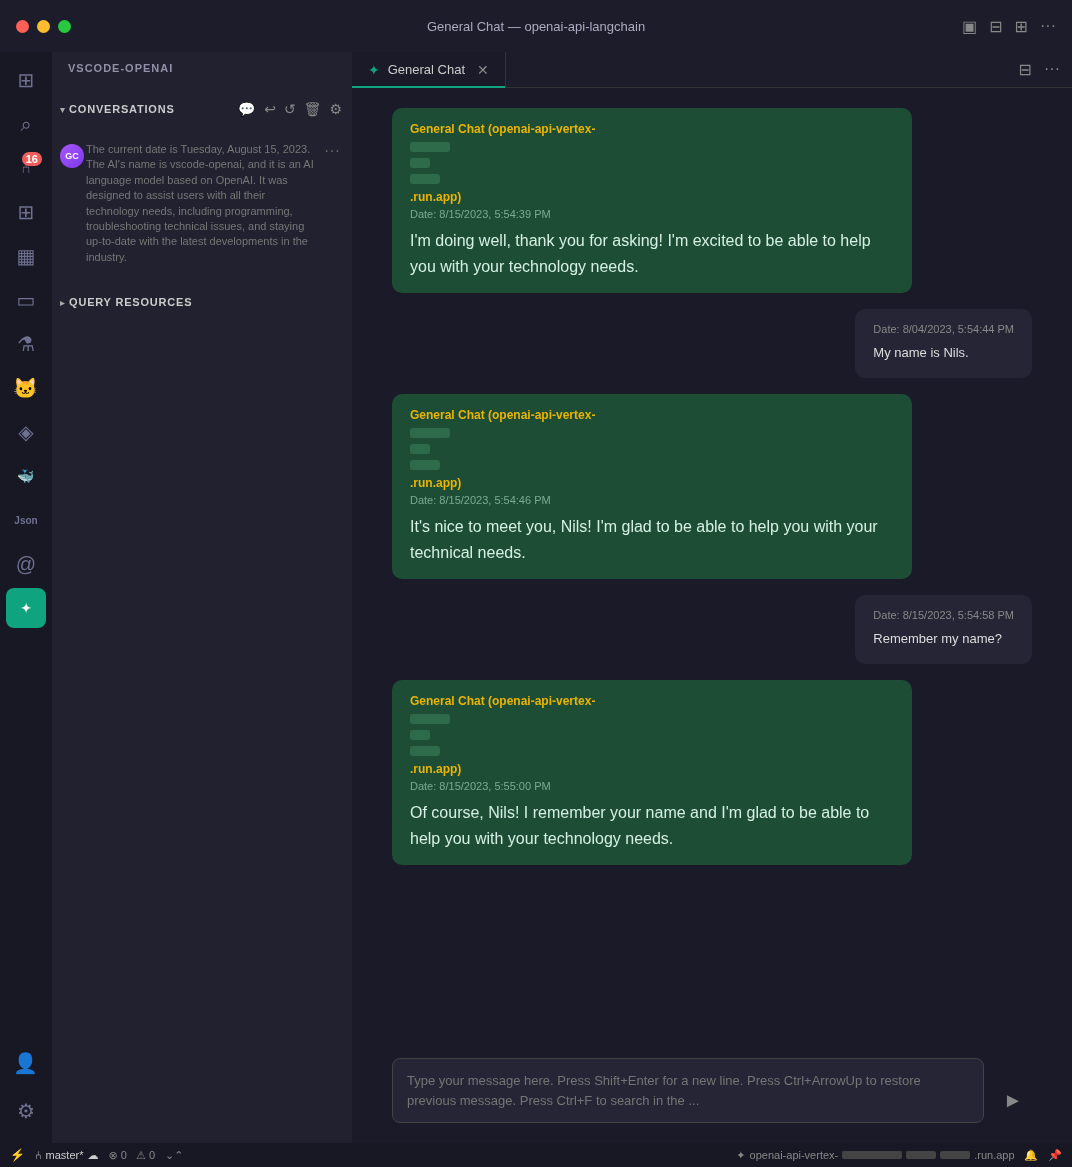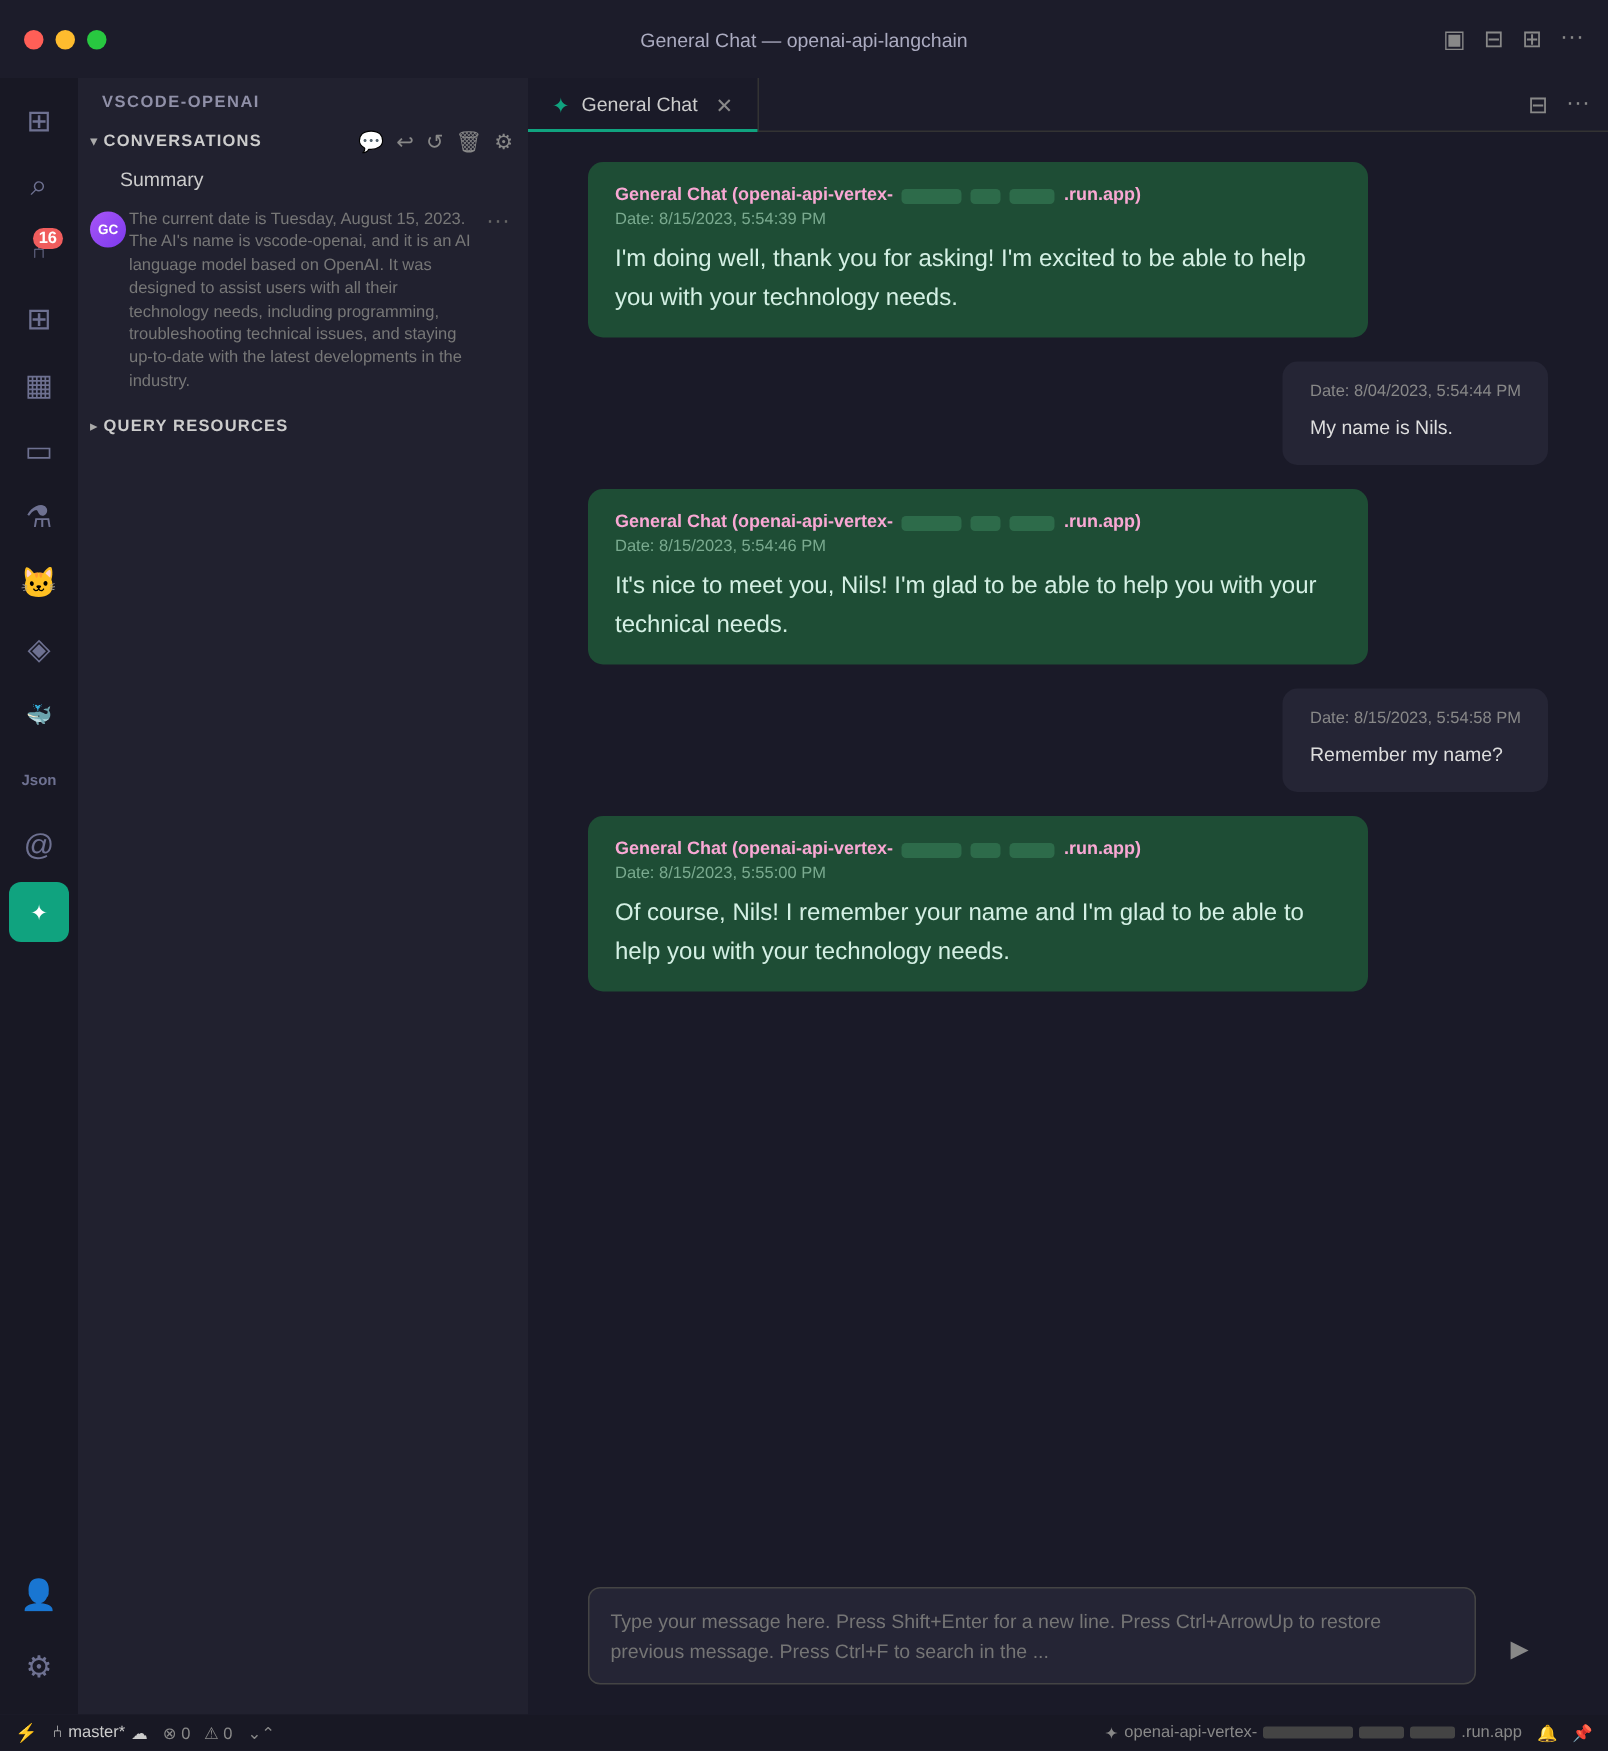--- a/index.html
+++ b/index.html
@@ -105,20 +105,21 @@
     }
 
     
     .sidebar {
       width: 300px;
       background: #21212f;
       display: flex;
       flex-direction: column;
       flex-shrink: 0;
       overflow: hidden;
+      gap: 15px;
     }
     .sidebar-header {
       padding: 10px 16px 6px;
       color: #9090a8;
       font-size: 11px;
       font-weight: 700;
       letter-spacing: 1px;
       text-transform: uppercase;
     }
     .sidebar-section {
@@ -244,26 +245,27 @@
     .message-ai {
       background: #1e4d35;
       border-radius: 10px;
       padding: 14px 18px;
       max-width: 520px;
       align-self: flex-start;
     }
     .message-ai-header {
       font-size: 12px;
       font-weight: 700;
-      color: #f9a8d4;
+      color: #eab308;
       margin-bottom: 4px;
       display: flex;
-      align-items: flex-end;
+      align-items: flex-start;
       gap: 6px;
       flex-wrap: wrap;
+      flex-direction: column;
     }
     .message-ai-redact {
       display: inline-block;
       width: 40px;
       height: 10px;
       background: #2d6b4a;
       border-radius: 3px;
       vertical-align: middle;
     }
     .message-ai-redact-sm {
@@ -461,23 +463,20 @@
       <span class="sidebar-section-title">CONVERSATIONS</span>
       <div class="sidebar-section-icons">
         <span title="New Chat">💬</span>
         <span>↩</span>
         <span>↺</span>
         <span>🗑</span>
         <span>⚙</span>
       </div>
     </div>
 
-    <div class="conversation-item">
-      <div class="conversation-item-title">Summary</div>
-    </div>
 
     <div class="conversation-item-row">
       <div class="conversation-avatar">
         <span>GC</span>
       </div>
       <div class="conversation-text">
         <div class="conversation-preview">The current date is Tuesday, August 15, 2023. The AI's name is vscode-openai, and it is an AI language model based on OpenAI. It was designed to assist users with all their technology needs, including programming, troubleshooting technical issues, and staying up-to-date with the latest developments in the industry.</div>
       </div>
       <span class="conversation-more">···</span>
     </div>

